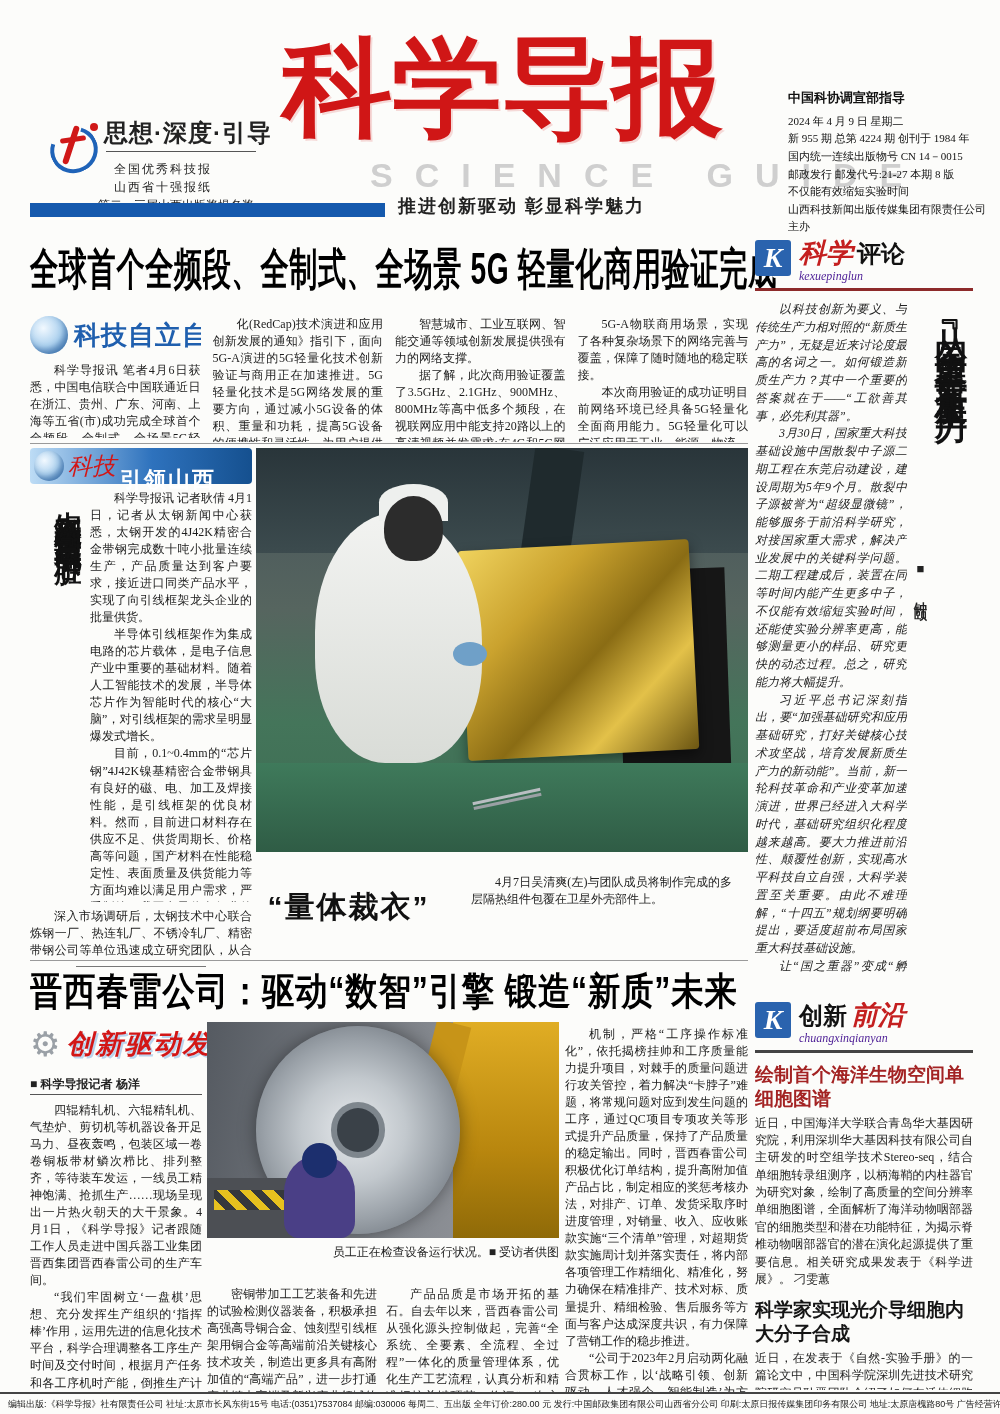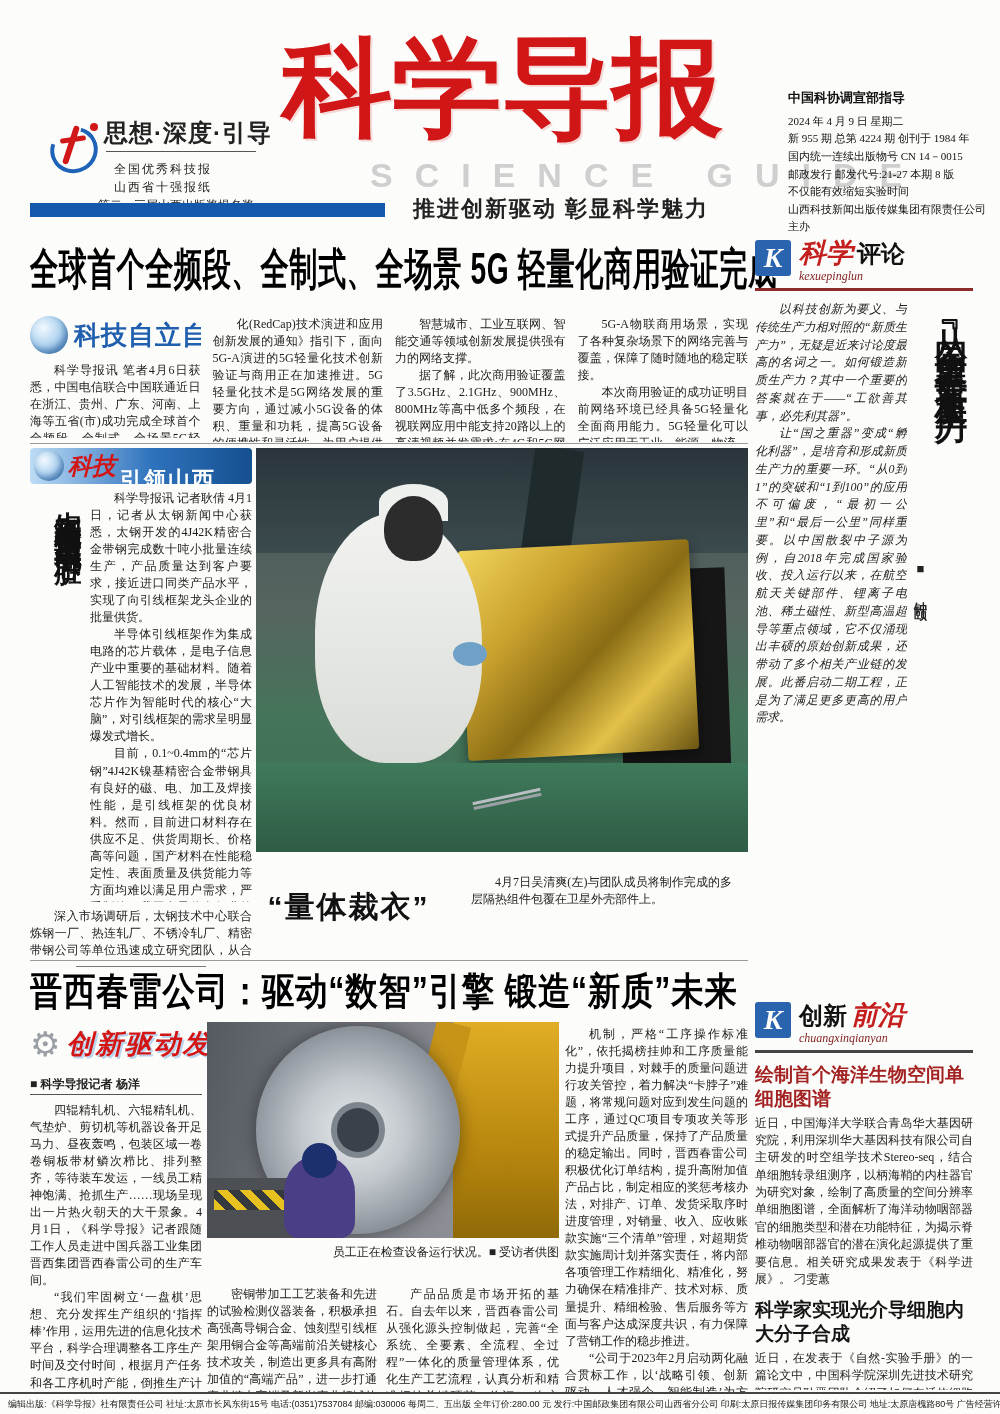--- a/index.html
+++ b/index.html
@@ -23,22 +23,22 @@
   .award.a3{top:102px;left:56px;letter-spacing:0;}
   .masthead{left:282px;top:28px;width:490px;height:180px;}
   .masthead-cn{font-size:108px;font-weight:900;color:#d01616;white-space:nowrap;line-height:1.1;
                font-family:"DejaVu Serif",serif;transform:scaleX(1.02);transform-origin:0 0;
                text-shadow:2px 2px 0 rgba(208,22,22,.15);}
   .masthead-en{position:absolute;left:88px;top:128px;font-family:"Liberation Sans",sans-serif;
                font-size:34px;font-weight:700;color:#cfcfcf;letter-spacing:22px;white-space:nowrap;}
   .pubinfo{left:788px;top:88px;width:200px;font-size:11px;line-height:1.6;color:#111;}
   .pubinfo .guide{font-weight:700;font-size:13px;margin-bottom:4px;}
   .tag-bar{left:30px;top:203px;width:355px;height:14px;background:#1559ad;}
-  .tagline{left:398px;top:194px;font-family:"Liberation Sans",sans-serif;font-size:22px;
-           font-weight:700;color:#222;letter-spacing:2px;white-space:nowrap;margin-left:15px;}
+  .tagline{left:398px;top:194px;font-family:"Liberation Sans",sans-serif;font-size:18px;
+           font-weight:700;color:#222;letter-spacing:2px;white-space:nowrap;}
   
   .headline-main{left:30px;top:240px;width:718px;height:66px;}
   .cond{display:inline-block;white-space:nowrap;font-family:"Liberation Sans","DejaVu Sans",sans-serif;
         font-weight:900;color:#000;}
   .headline-main .cond{font-size:44px;transform:scaleX(0.64);transform-origin:0 0;letter-spacing:1px;}
   .lead-cols{left:30px;top:316px;width:718px;height:126px;display:flex;gap:12px;}
   .lead-col{flex:1;overflow:hidden;}
   .col-text{font-size:12px;line-height:1.42;text-align:justify;color:#1b1b1b;}
   .col-text p{margin:0;text-indent:2em;}
   .badge-zlzq{display:flex;align-items:center;gap:6px;margin-bottom:8px;}
@@ -50,37 +50,37 @@
   .rule{background:#9a9a9a;height:1px;}
   
   .rail{left:755px;top:240px;width:218px;height:742px;}
   .sec-badge{display:flex;align-items:flex-start;gap:8px;border-bottom:3px solid #8d2a2a;padding-bottom:6px;}
   .klogo{width:36px;height:36px;background:#2a63ae;color:#fff;border-radius:3px;display:flex;
          align-items:center;justify-content:center;font-family:"Liberation Serif",serif;
          font-size:28px;font-weight:900;font-style:italic;flex:0 0 auto;}
   .sec-words{line-height:1;}
   .sec-red{font-size:27px;font-weight:900;color:#c41f1f;font-style:italic;font-family:Liberation Sans, sans-serif;}
   .sec-black{font-size:24px;font-weight:900;color:#111;font-family:"Liberation Sans",sans-serif;}
-  .sec-pinyin{font-size:12px;color:#7f1d1d;font-style:italic;margin-top:3px;font-family:"Liberation Serif",serif;}
+  .sec-pinyin{font-size:12px;color:#4c1d95;font-style:italic;margin-top:3px;font-family:"Liberation Serif",serif;}
   .comm-body{display:flex;margin-top:10px;height:672px;overflow:hidden;}
   .comm-text{flex:1;font-size:12px;line-height:1.48;text-align:justify;color:#222;overflow:hidden;
              font-style:italic;}
   .comm-text p{margin:0;text-indent:2em;}
   .comm-side{width:66px;flex:0 0 auto;display:flex;justify-content:flex-end;position:relative;}
   .vtitle{writing-mode:vertical-rl;font-family:"Liberation Sans","DejaVu Sans",sans-serif;
           font-weight:900;color:#111;}
   .comm-title{font-size:33px;letter-spacing:7px;margin-left:6px;}
   .comm-author{position:absolute;right:44px;top:260px;writing-mode:vertical-rl;font-size:13px;
                letter-spacing:6px;color:#222;}
   
   .shanxi{left:30px;top:448px;width:222px;height:517px;}
   .bar-badge{width:222px;height:36px;border-radius:4px;display:flex;align-items:center;gap:4px;
              background:linear-gradient(90deg,#bddcf5,#2e72bd 55%,#15508f);padding:0 4px;box-sizing:border-box;}
   .bar-badge .globe{width:30px;height:30px;}
-  .bar-red{font-size:24px;font-weight:700;color:#d21616;font-style:italic;font-family:"DejaVu Serif",serif;white-space:nowrap;}
+  .bar-red{font-size:24px;font-weight:400;color:#d21616;font-style:italic;font-family:"DejaVu Serif",serif;white-space:nowrap;}
   .bar-white{font-size:22px;font-weight:900;color:#fff;font-family:"Liberation Sans",sans-serif;letter-spacing:2px;white-space:nowrap;margin-top:28px;}
   .shanxi-row{display:flex;margin-top:6px;height:412px;overflow:hidden;}
   .shanxi-title{font-size:27px;letter-spacing:3px;width:56px;flex:0 0 auto;}
   .shanxi-narrow{flex:1;overflow:hidden;margin-left:4px;}
   .shanxi-wide{margin-top:6px;height:50px;overflow:hidden;}
   .end-rule{width:130px;height:1px;background:#777;margin:8px auto 0;}
   
   .photo-main{left:256px;top:448px;width:492px;height:404px;overflow:hidden;background:
       linear-gradient(180deg,#46535a 0%,#56655f 40%,#44755a 68%,#3c6b52 100%);}
   .ph{position:absolute;}
@@ -220,20 +220,22 @@
     <div class="klogo">K</div>
     <div class="sec-words">
       <span class="sec-red">科学</span>
       <span class="sec-black">评论</span>
       <div class="sec-pinyin">kexuepinglun</div>
     </div>
   </div>
   <div class="comm-body">
     <div class="comm-text">
       <p>以科技创新为要义、与传统生产力相对照的“新质生产力”，无疑是近来讨论度最高的名词之一。如何锻造新质生产力？其中一个重要的答案就在于——“工欲善其事，必先利其器”。</p>
+      <p>3月30日，国家重大科技基础设施中国散裂中子源二期工程在东莞启动建设，建设周期为5年9个月。散裂中子源被誉为“超级显微镜”，能够服务于前沿科学研究，对接国家重大需求，解决产业发展中的关键科学问题。二期工程建成后，装置在同等时间内能产生更多中子，不仅能有效缩短实验时间，还能使实验分辨率更高，能够测量更小的样品、研究更快的动态过程。总之，研究能力将大幅提升。</p>
+      <p>习近平总书记深刻指出，要“加强基础研究和应用基础研究，打好关键核心技术攻坚战，培育发展新质生产力的新动能”。当前，新一轮科技革命和产业变革加速演进，世界已经进入大科学时代，基础研究组织化程度越来越高。要大力推进前沿性、颠覆性创新，实现高水平科技自立自强，大科学装置至关重要。由此不难理解，“十四五”规划纲要明确提出，要适度超前布局国家重大科技基础设施。</p>
       <p>让“国之重器”变成“孵化利器”，是培育和形成新质生产力的重要一环。“从0到1”的突破和“1到100”的应用不可偏废，“最初一公里”和“最后一公里”同样重要。以中国散裂中子源为例，自2018年完成国家验收、投入运行以来，在航空航天关键部件、锂离子电池、稀土磁性、新型高温超导等重点领域，它不仅涌现出丰硕的原始创新成果，还带动了多个相关产业链的发展。此番启动二期工程，正是为了满足更多更高的用户需求。</p>
 
     </div>
     <div class="comm-side">
       <div class="comm-author vtitle">■ 钟颐</div>
       <div class="vtitle comm-title">从『国之重器』看新质生产力</div>
     </div>
   </div>
 </div>
 

